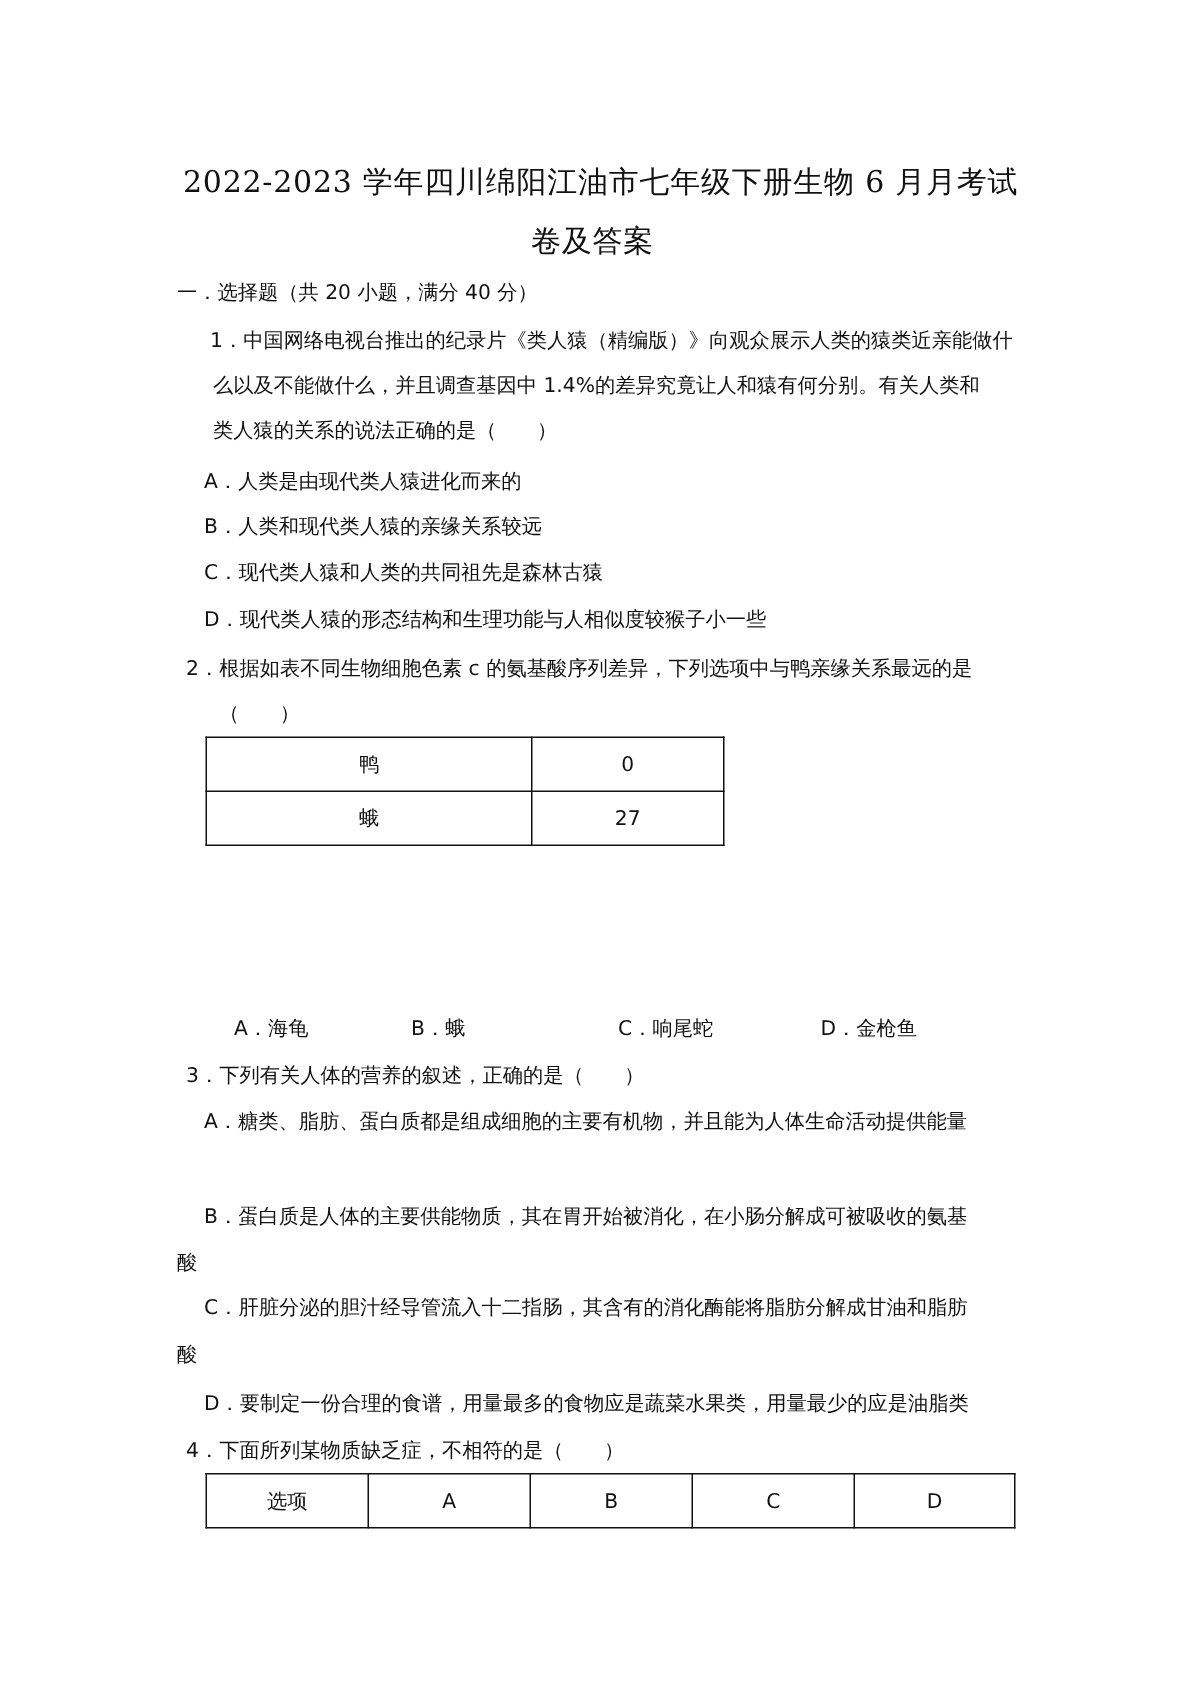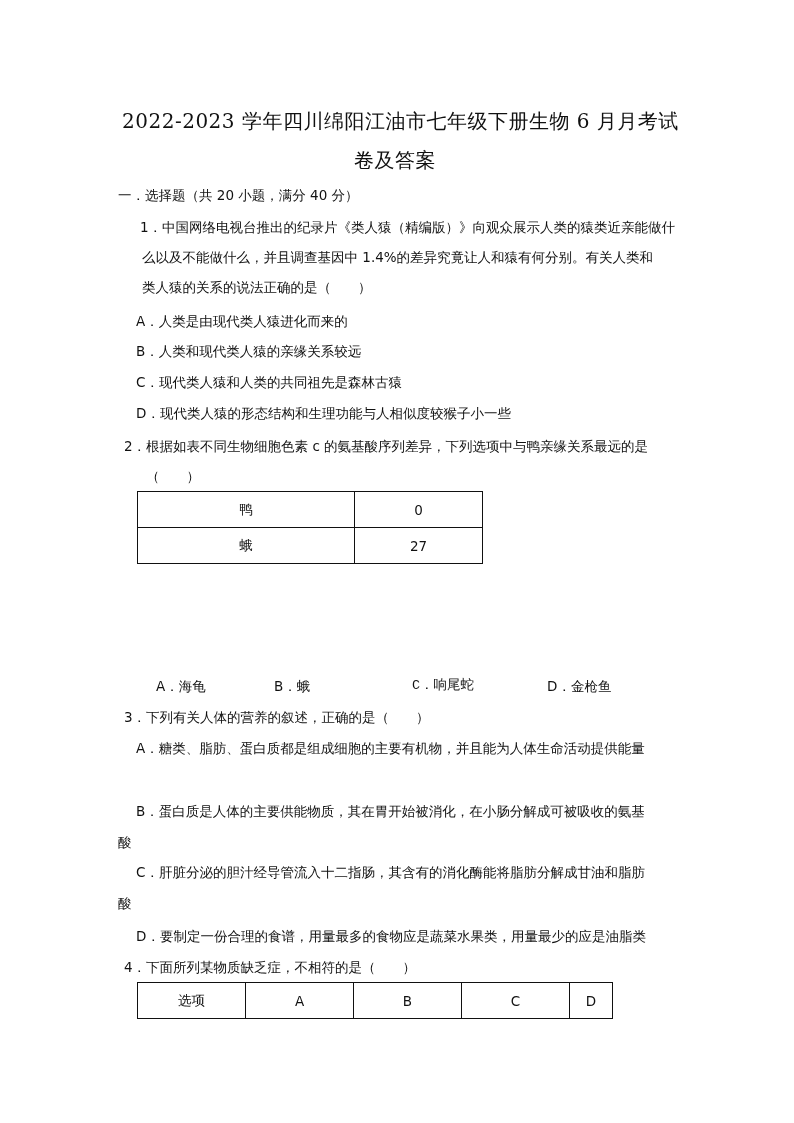--- a/index.html
+++ b/index.html
@@ -41,37 +41,37 @@
       </tr>
       <tr style="height:36px;">
         <td>蛾</td>
         <td>27</td>
       </tr>
     </tbody>
       </table>
 
     <div class="abs line" style="left:136px; top:678px;margin-left:20px;">A．海龟</div>
     <div class="abs line" style="left:274px; top:678px;">B．蛾</div>
-    <div class="abs line" style="left:412px; top:678px;font-family:Liberation Mono, monospace;">C．响尾蛇</div>
+    <div class="abs line" style="left:412px; top:678px;">C．响尾蛇</div>
     <div class="abs line" style="left:547px; top:678px;">D．金枪鱼</div>
   </div>
 
   <div>
     <div class="abs line" style="left:124px; top:709px;">3．下列有关人体的营养的叙述，正确的是（　　）</div>
     <div class="abs line" style="left:136px; top:740px;">A．糖类、脂肪、蛋白质都是组成细胞的主要有机物，并且能为人体生命活动提供能量</div>
     <div class="abs line" style="left:136px; top:803px;">B．蛋白质是人体的主要供能物质，其在胃开始被消化，在小肠分解成可被吸收的氨基</div>
     <div class="abs line" style="left:118px; top:834px;">酸</div>
     <div class="abs line" style="left:136px; top:864px;">C．肝脏分泌的胆汁经导管流入十二指肠，其含有的消化酶能将脂肪分解成甘油和脂肪</div>
     <div class="abs line" style="left:118px; top:895px;">酸</div>
     <div class="abs line" style="left:136px; top:928px;">D．要制定一份合理的食谱，用量最多的食物应是蔬菜水果类，用量最少的应是油脂类</div>
   </div>
 
   <div>
     <div class="abs line" style="left:124px; top:959px;">4．下面所列某物质缺乏症，不相符的是（　　）</div>
-    <table class="t" style="left:137px; top:982px; width:476px;">
+    <table class="t" style="left:137px; top:982px; width:540px;">
       <tbody>
           <tr style="height:36px;">
         <td style="width:107px;">选项</td>
         <td style="width:107px;">A</td>
         <td style="width:107px;">B</td>
         <td style="width:107px;">C</td>
         <td>D</td>
       </tr>
     </tbody>
       </table>

